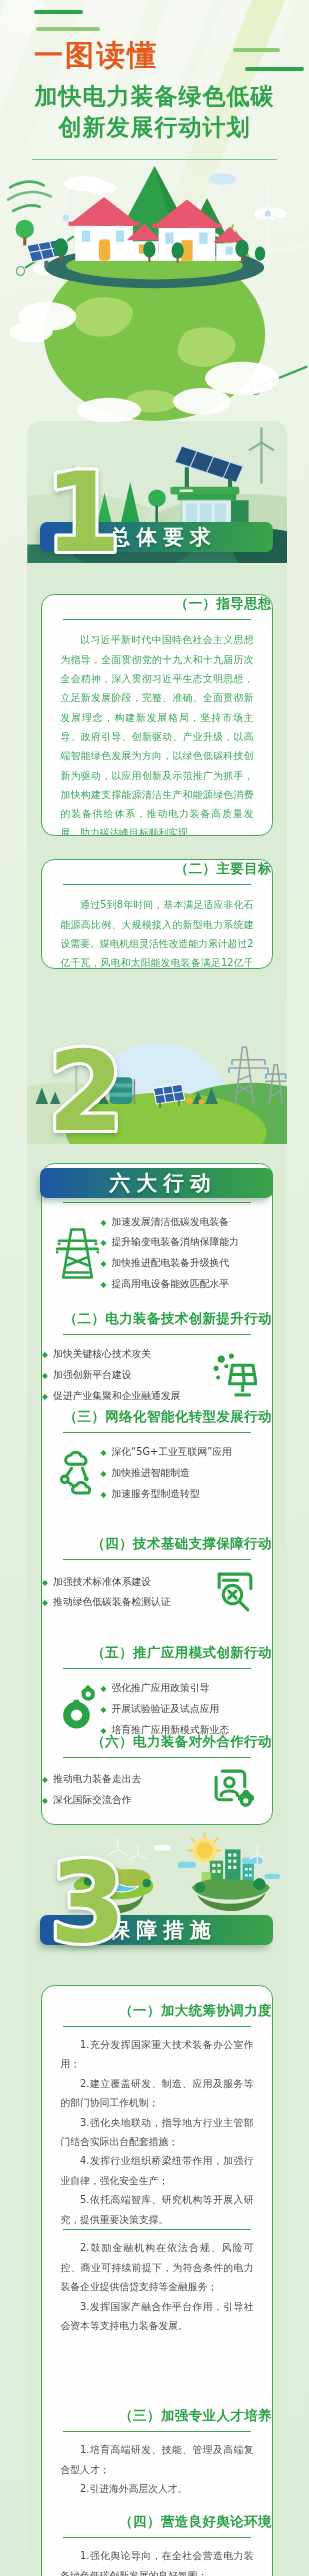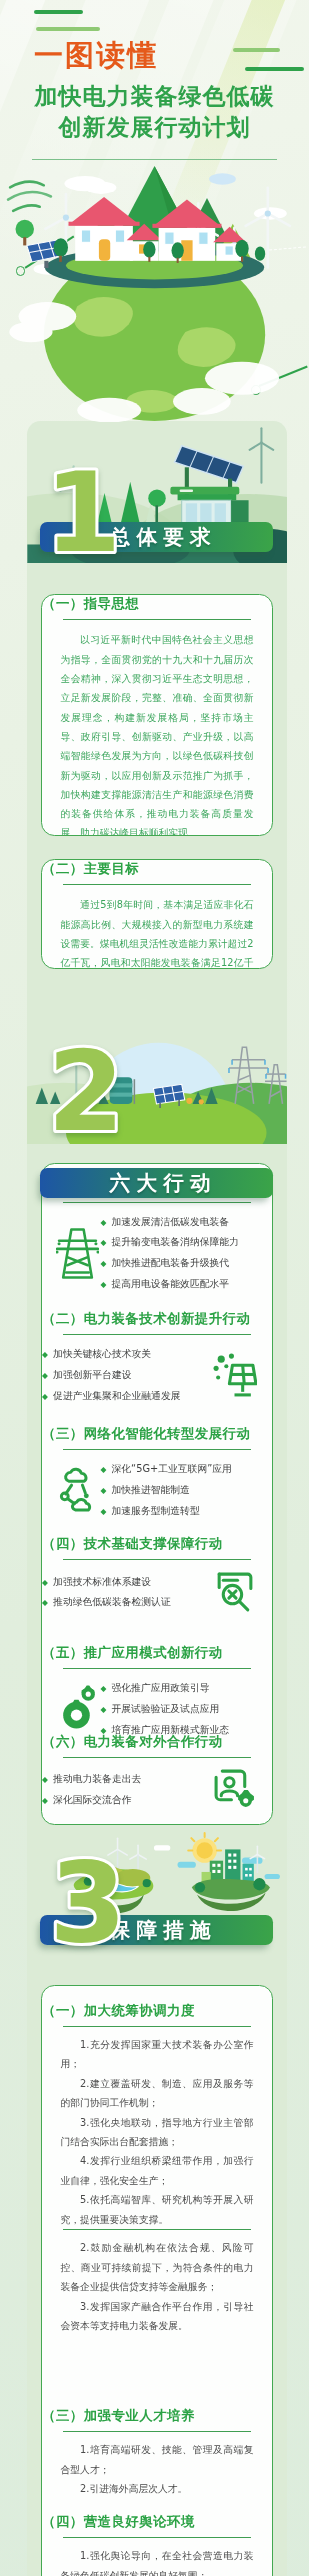--- a/index.html
+++ b/index.html
@@ -57,21 +57,21 @@
   .bn3{top:1915px;}
   .banner .txt{color:#ffffff;font-size:20.6px;font-weight:800;letter-spacing:6.2px;padding-left:13.4px;
                text-shadow:0 1.5px 2.1px rgba(0,60,30,.3);}
   
   .card{position:absolute;left:41px;width:232px;z-index:3;box-sizing:border-box;
         background:#fdfefd;border:1.5px solid #43a851;border-radius:13.4px;overflow:hidden;}
   .card1{top:594px;height:242px;}
   .card2{top:859px;height:110px;}
   .card-s2{top:1163px;height:662px;}
   .card-s3{top:1985px;height:685px;}
-  .card h2,.card h3{margin:0;text-align:left;font-size:13.4px;font-weight:800;
+  .card h2,.card h3{margin:0;text-align:right;font-size:13.4px;font-weight:800;
         color:#2ba245;letter-spacing:0.5px;}
   .cd-h{margin-top:12.4px;}
   .divider{width:188px;height:1px;background:#3f9e52;margin:6.2px auto 0;}
   .body-green{margin:10.3px 18.5px 0;font-size:9.8px;line-height:19.3px;color:#3ba55c;
         text-align:justify;text-indent:2em;font-weight:500;}
   
   .sub{position:absolute;left:0;right:0;}
   .sub-content{display:flex;align-items:center;margin:9.3px 0 0 0;}
   .sub-icon{flex:0 0 auto;display:flex;align-items:center;justify-content:center;}
   .icon-left .sub-icon{margin-left:13.4px;width:45px;}
@@ -420,21 +420,21 @@
               <line x1="60" y1="26" x2="63" y2="62"></line>
                 <line x1="37" y1="44" x2="83" y2="44"></line>
               <line x1="60" y1="62" x2="60" y2="78"></line>
                 <line x1="44" y1="84" x2="76" y2="84"></line>
             </g>
           </svg>
         </span>
       </div>
     </div>
 
-    <div class="sub" style="top:261px">
+    <div class="sub" style="top:244px">
       <h3>（三）网络化智能化转型发展行动</h3>
       <div class="divider"></div>
       <div class="sub-content icon-left">
         <span class="sub-icon">
           <svg width="47" height="52" viewBox="0 0 92 100">
             <g fill="none" stroke="#2ba245" stroke-width="6" stroke-linecap="round" stroke-linejoin="round">
               <path d="M22,26 a10,10 0 0 1 10,-12 a12,12 0 0 1 22,2 a9,9 0 0 1 6,16 H28 a9,9 0 0 1 -6,-6z"></path>
               <path d="M36,86 a9,9 0 0 1 8,-11 a11,11 0 0 1 20,2 a8,8 0 0 1 4,14 H42 a8,8 0 0 1 -6,-5z"></path>
               <line x1="34" y1="40" x2="22" y2="58"></line>
                 <line x1="56" y1="40" x2="62" y2="56"></line>

